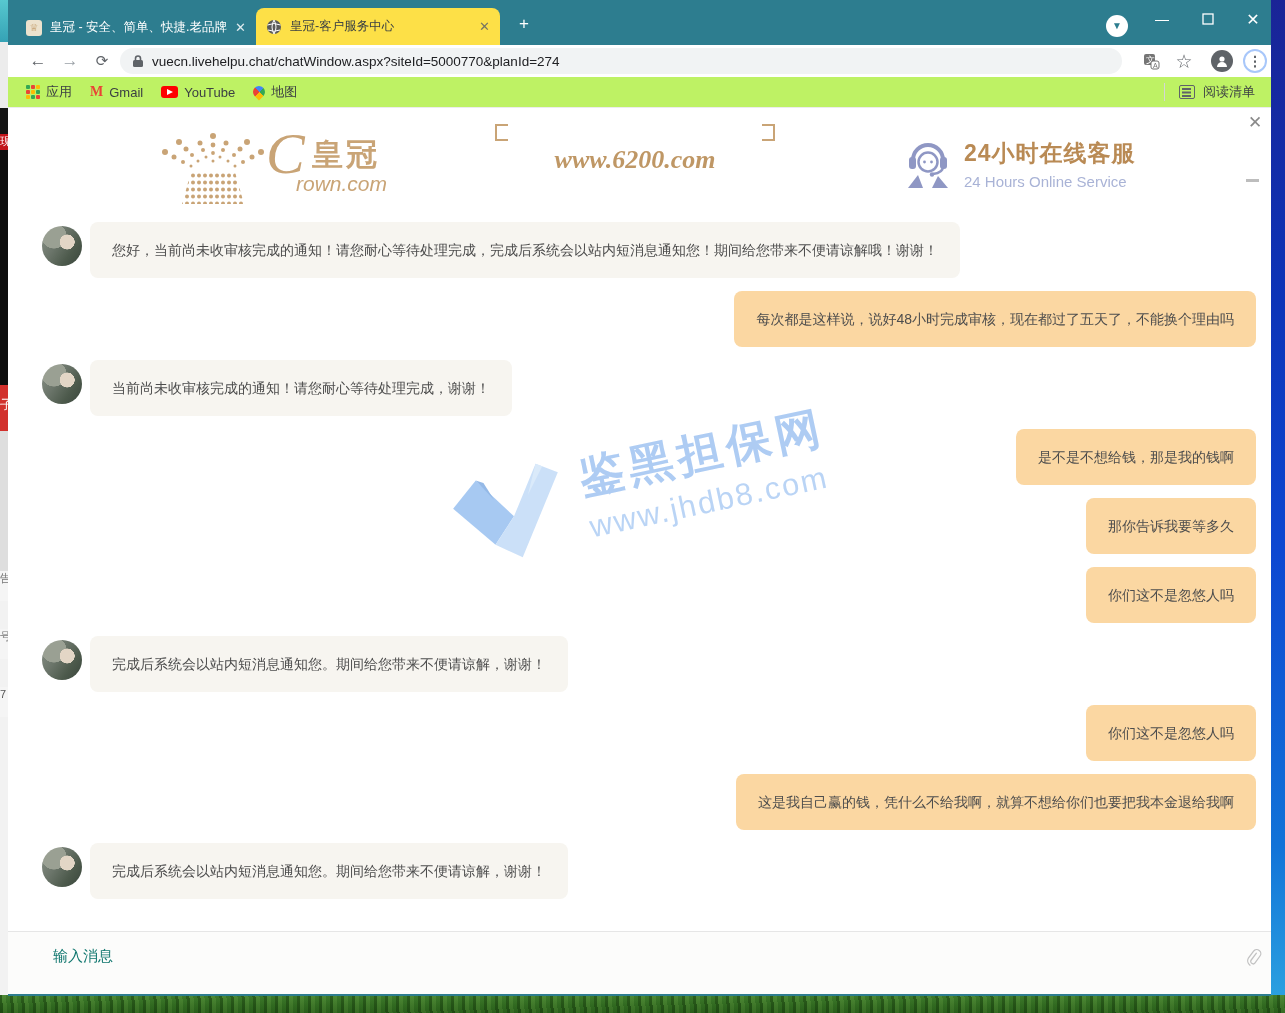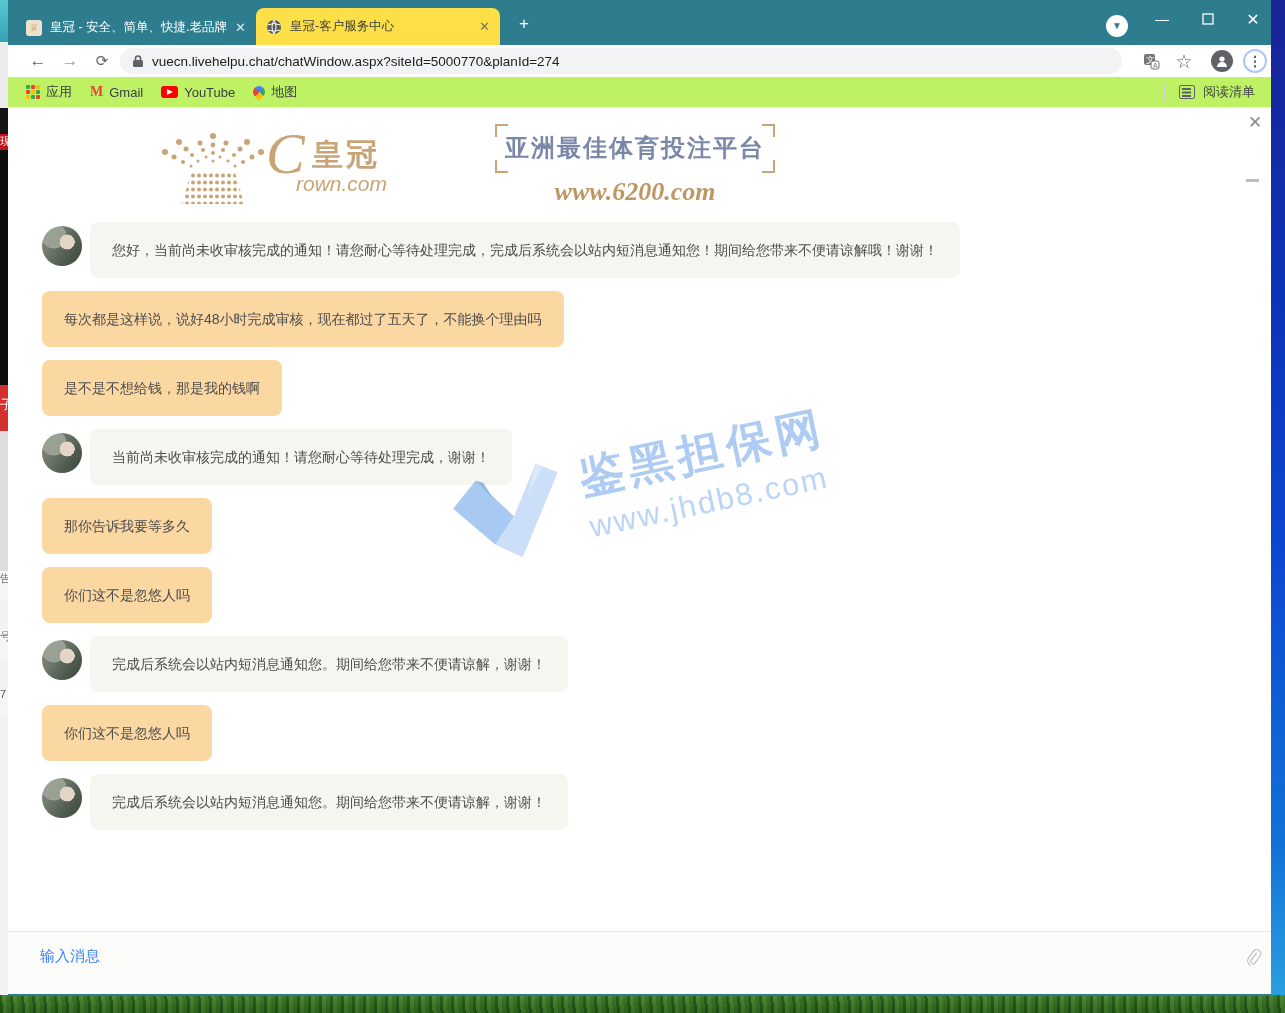--- a/index.html
+++ b/index.html
@@ -99,41 +99,41 @@
   .banner-l2 { margin-top:4px; font-family:"Liberation Serif",serif; font-weight:bold;
     font-style:italic; font-size:26px; color:#bf9765; }
   .service { position:absolute; left:898px; top:20px; display:flex; align-items:center; gap:14px; }
   .svc-texts .t1 { font-size:23px; font-weight:bold; color:#b98a54; letter-spacing:1px; }
   .svc-texts .t2 { font-size:15px; color:#a9b3d6; margin-top:4px; }
 
   
   .chat { position:absolute; left:4px; top:114px; width:100%; padding:0 19px 0 30px; }
   .msg-row { display:flex; margin-bottom:13px; align-items:flex-start; }
   .msg-row.agent { justify-content:flex-start; }
-  .msg-row.user { }
+  .msg-row.user { justify-content:flex-end; }
   .avatar { width:40px; height:40px; border-radius:50%; margin:4px 8px 0 0; flex:0 0 40px;
     background:
       radial-gradient(circle at 63% 40%, #e3d6c6 0 21%, rgba(0,0,0,0) 22%),
       radial-gradient(circle at 30% 25%, #9aa093 0 30%, rgba(0,0,0,0) 31%),
       linear-gradient(125deg,#8b9288 0%,#6b756a 40%,#4d5a4c 70%,#39453c 100%); }
   .bubble { border-radius:8px; font-size:14px; line-height:14px; padding:21px 22px; color:#4d4d4d;
     white-space:nowrap; }
   .agent .bubble { background:#f7f5f0; }
   .user .bubble { background:#fbd7a2; }
 
   
   .watermark { position:absolute; left:438px; top:322px; width:420px; display:flex; align-items:center;
     gap:18px; transform:rotate(-12deg); opacity:.6; pointer-events:none; }
   .wm-texts .wm1 { font-size:45px; font-weight:bold; color:#79abec; letter-spacing:5px; }
   .wm-texts .wm2 { font-size:31px; color:#8db9f0; letter-spacing:2px; margin-top:2px; }
 
   
   .inputbar { position:absolute; left:0; top:823px; width:100%; height:63px; background:#fcfcfb;
     border-top:1px solid #e6e6e6; }
-  .input-ph { position:absolute; left:32px; top:15px; font-size:15px; color:#3b82f6; }
+  .input-ph { position:absolute; left:45px; top:15px; font-size:15px; color:#0f766e; }
   .clip { position:absolute; left:1236px; top:16px; }
 </style>
 </head>
 <body>
 
 <div class="screen">
 
   <div class="desktop-right"></div>
   <div class="behind">
     <div style="height:42px;background:linear-gradient(180deg,#57c8cf,#35a2b5)"></div>
@@ -290,54 +290,74 @@
             <span class="logo-script">rown.com</span>
           </div>
         </div>
 
         <div class="banner">
           <div class="bracket-box">
             <span class="corner tl"></span>
             <span class="corner tr"></span>
             <span class="corner bl"></span>
             <span class="corner br"></span>
-            <div class="banner-l1">亚洲最佳体育投注平台</div>
           </div>
           <div class="banner-l2">www.6200.com</div>
         </div>
 
+        <div class="service">
+          <svg width="44" height="48" viewBox="0 0 44 48">
+            <path d="M7 20 a15 15 0 0 1 30 0" stroke="#8f97c4" stroke-width="4" fill="none"></path>
+            <rect x="3" y="17" width="7" height="12" rx="3" fill="#8f97c4"></rect>
+            <rect x="34" y="17" width="7" height="12" rx="3" fill="#8f97c4"></rect>
+            <circle cx="22" cy="22" r="9.5" fill="none" stroke="#8f97c4" stroke-width="2.5"></circle>
+            <circle cx="18.5" cy="22" r="1.4" fill="#8f97c4"></circle>
+              <circle cx="25.5" cy="22" r="1.4" fill="#8f97c4"></circle>
+            <path d="M37 26 q0 7 -10 8" stroke="#8f97c4" stroke-width="2.5" fill="none"></path>
+            <circle cx="26" cy="34.5" r="2.2" fill="#8f97c4"></circle>
+            <path d="M2 48 L12 35 L17 48 Z" fill="#8f97c4"></path>
+            <path d="M26 48 L32 36 L42 48 Z" fill="#8f97c4"></path>
+          </svg>
+          <div class="svc-texts">
+            <div class="t1">24小时在线客服</div>
+            <div class="t2">24 Hours Online Service</div>
+          </div>
+        </div>
       </div>
 
       <div class="chat">
           <div class="msg-row agent">
             <div class="avatar"></div>
             <div class="bubble">您好，当前尚未收审核完成的通知！请您耐心等待处理完成，完成后系统会以站内短消息通知您！期间给您带来不便请谅解哦！谢谢！</div>
           </div>
           <div class="msg-row user">
             <div class="bubble">每次都是这样说，说好48小时完成审核，现在都过了五天了，不能换个理由吗</div>
           </div>
-          <div class="msg-row user">
-            <div class="bubble">是不是不想给钱，那是我的钱啊</div>
-          </div>
           <div class="msg-row agent">
             <div class="avatar"></div>
             <div class="bubble">当前尚未收审核完成的通知！请您耐心等待处理完成，谢谢！</div>
           </div>
           <div class="msg-row user">
+            <div class="bubble">是不是不想给钱，那是我的钱啊</div>
+          </div>
+          <div class="msg-row user">
             <div class="bubble">那你告诉我要等多久</div>
           </div>
           <div class="msg-row user">
             <div class="bubble">你们这不是忽悠人吗</div>
           </div>
           <div class="msg-row agent">
             <div class="avatar"></div>
             <div class="bubble">完成后系统会以站内短消息通知您。期间给您带来不便请谅解，谢谢！</div>
           </div>
           <div class="msg-row user">
             <div class="bubble">你们这不是忽悠人吗</div>
+          </div>
+          <div class="msg-row user">
+            <div class="bubble">这是我自己赢的钱，凭什么不给我啊，就算不想给你们也要把我本金退给我啊</div>
           </div>
           <div class="msg-row agent">
             <div class="avatar"></div>
             <div class="bubble">完成后系统会以站内短消息通知您。期间给您带来不便请谅解，谢谢！</div>
           </div>
         </div>
 
       <div class="watermark">
         <svg width="118" height="104" viewBox="0 0 118 104">
           <path d="M6 36 L34 13 L64 56 L40 80 Z" fill="#6da6ea"></path>

